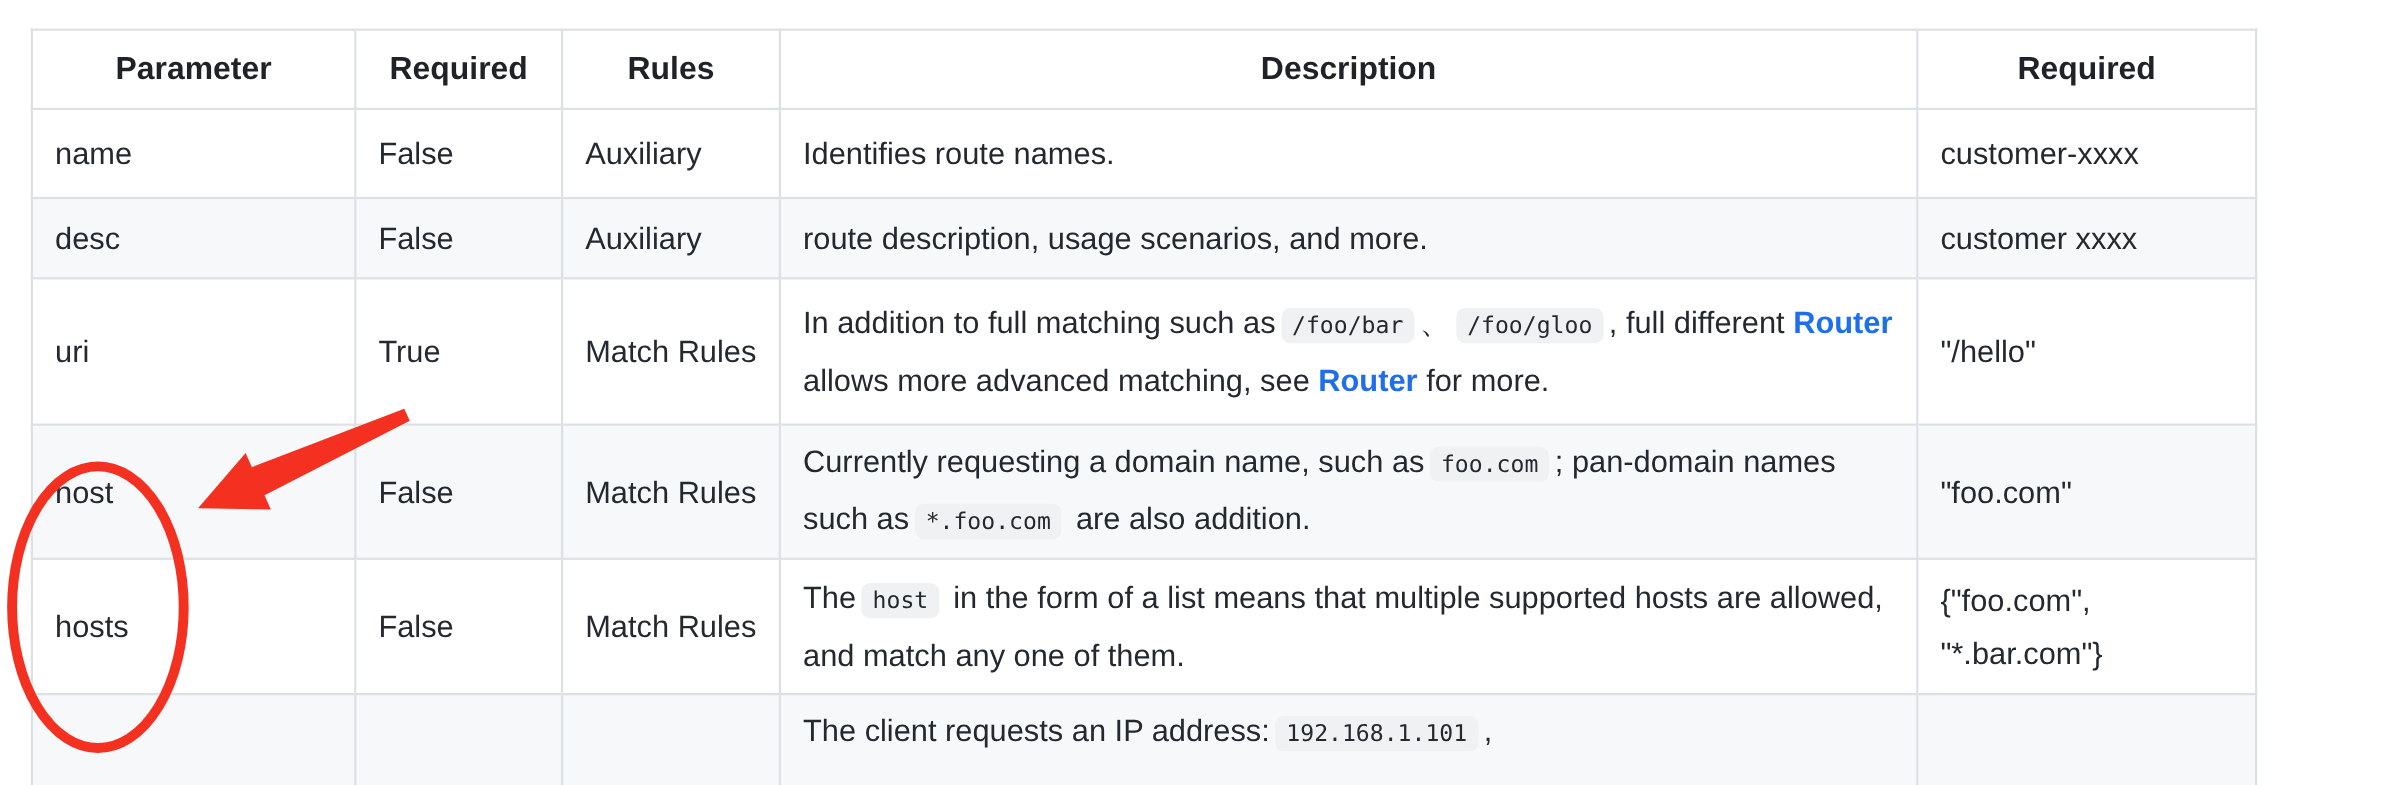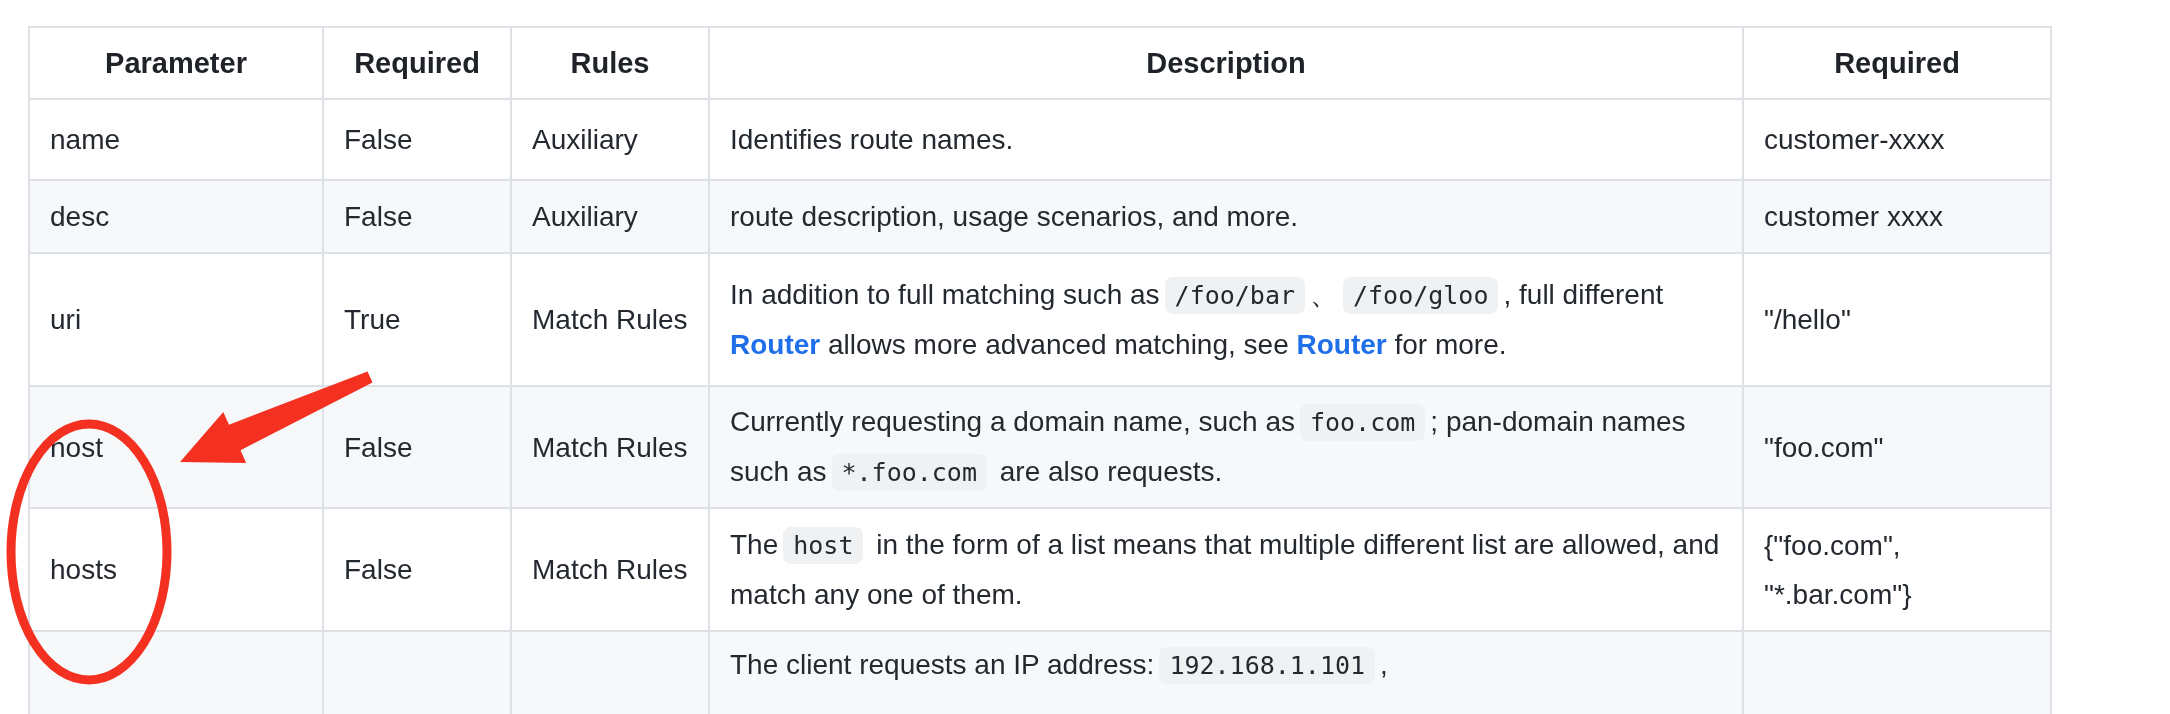--- a/index.html
+++ b/index.html
@@ -50,21 +50,21 @@
   tbody tr:nth-child(1) { height: 81px; }
   tbody tr:nth-child(2) { height: 73px; margin-left: 16px; }
   tbody tr:nth-child(3) { height: 133px; }
   tbody tr:nth-child(4) { height: 122px; }
   tbody tr:nth-child(5) { height: 123px; }
   tbody tr:nth-child(6) { height: 166px; }
   tbody tr.partial td { vertical-align: top; }
 
   code.inline-code {
     font-family: "DejaVu Sans Mono", monospace;
-    font-size: 25px;
+    font-size: 21px;
     background: #eff1f3;
     border-radius: 8px;
     padding: 4px 10px;
     margin: 0 5px;
     white-space: nowrap;
   }
   a.doc-link { text-decoration: none; cursor: pointer; font-weight: bold; }
 
   svg.annotation-overlay {
     position: absolute; left: 0; top: 0;
@@ -113,28 +113,28 @@
           <td>uri</td>
           <td>True</td>
           <td>Match Rules</td>
           <td><span>In addition to full matching such as</span><code class="inline-code">/foo/bar</code><span>、</span><code class="inline-code">/foo/gloo</code><span>, full different </span><a class="doc-link" style="color: rgb(31, 111, 235);">Router</a><span> allows more advanced matching, see </span><a class="doc-link" style="color: rgb(31, 111, 235);">Router</a><span> for more.</span></td>
           <td>"/hello"</td>
         </tr>
         <tr class="shaded">
           <td>host</td>
           <td>False</td>
           <td>Match Rules</td>
-          <td><span>Currently requesting a domain name, such as</span><code class="inline-code">foo.com</code><span>; pan-domain names such as</span><code class="inline-code">*.foo.com</code><span> are also requests.</span></td>
+          <td><span>Currently requesting a domain name, such as</span><code class="inline-code">foo.com</code><span>; pan-domain names such as</span><code class="inline-code">*.foo.com</code><span> are also addition.</span></td>
           <td>"foo.com"</td>
         </tr>
         <tr>
           <td>hosts</td>
           <td>False</td>
           <td>Match Rules</td>
-          <td><span>The</span><code class="inline-code">host</code><span> in the form of a list means that multiple different list are allowed, and match any one of them.</span></td>
+          <td><span>The</span><code class="inline-code">host</code><span> in the form of a list means that multiple supported hosts are allowed, and match any one of them.</span></td>
           <td>{"foo.com", "*.bar.com"}</td>
         </tr>
         <tr class="shaded partial">
           <td></td>
           <td></td>
           <td></td>
           <td><span>The client requests an IP address:</span><code class="inline-code">192.168.1.101</code><span>,</span></td>
           <td></td>
         </tr>
       </tbody>

